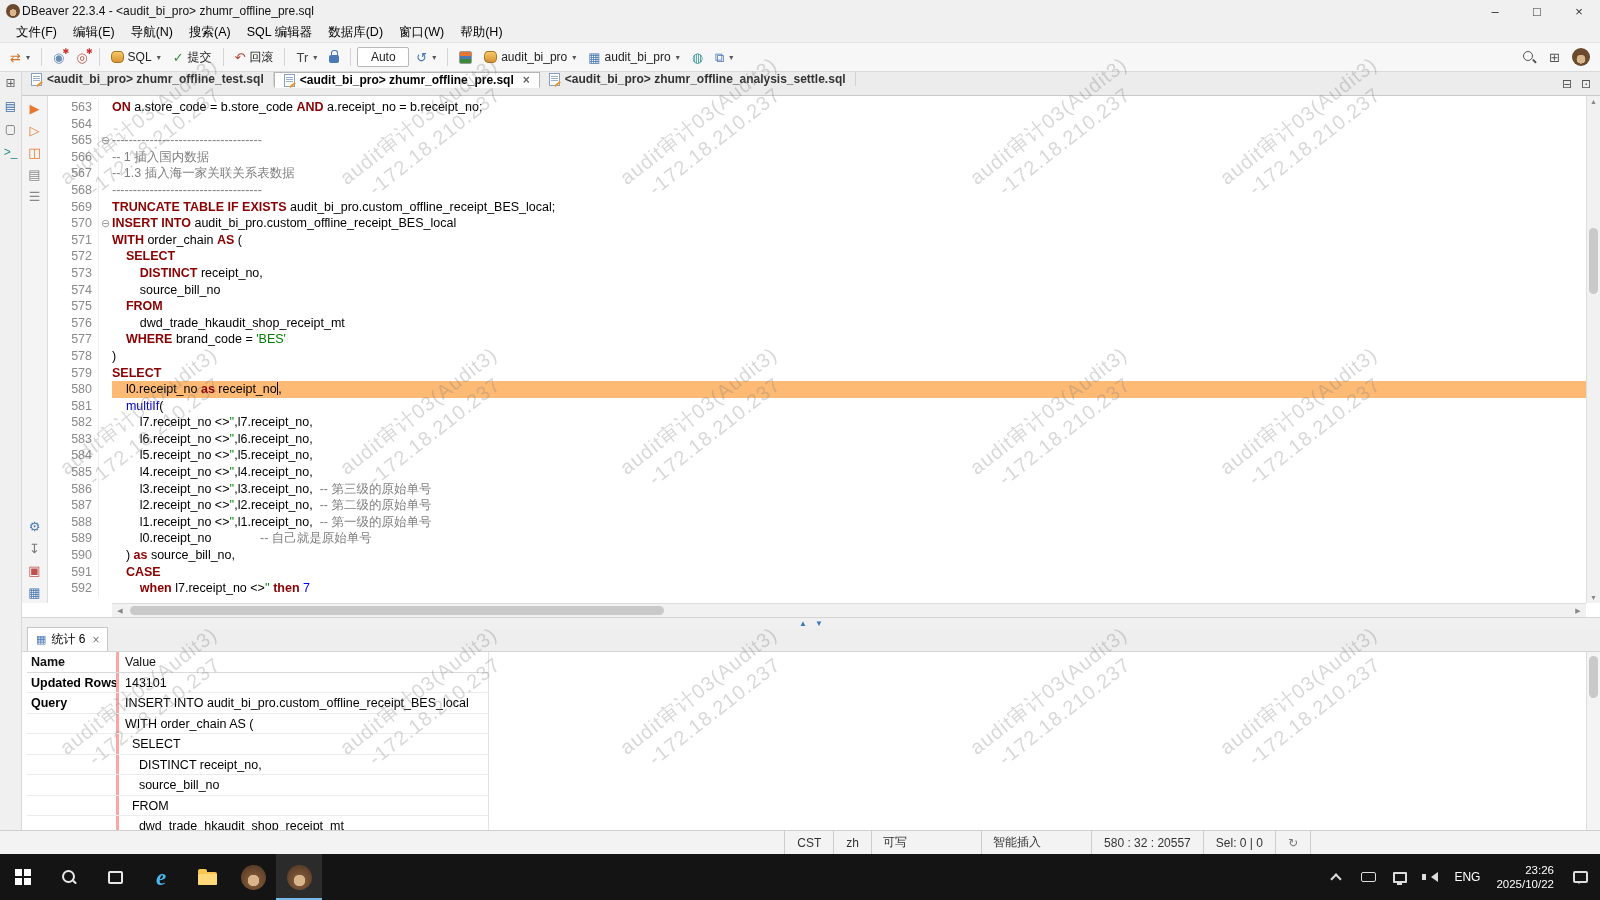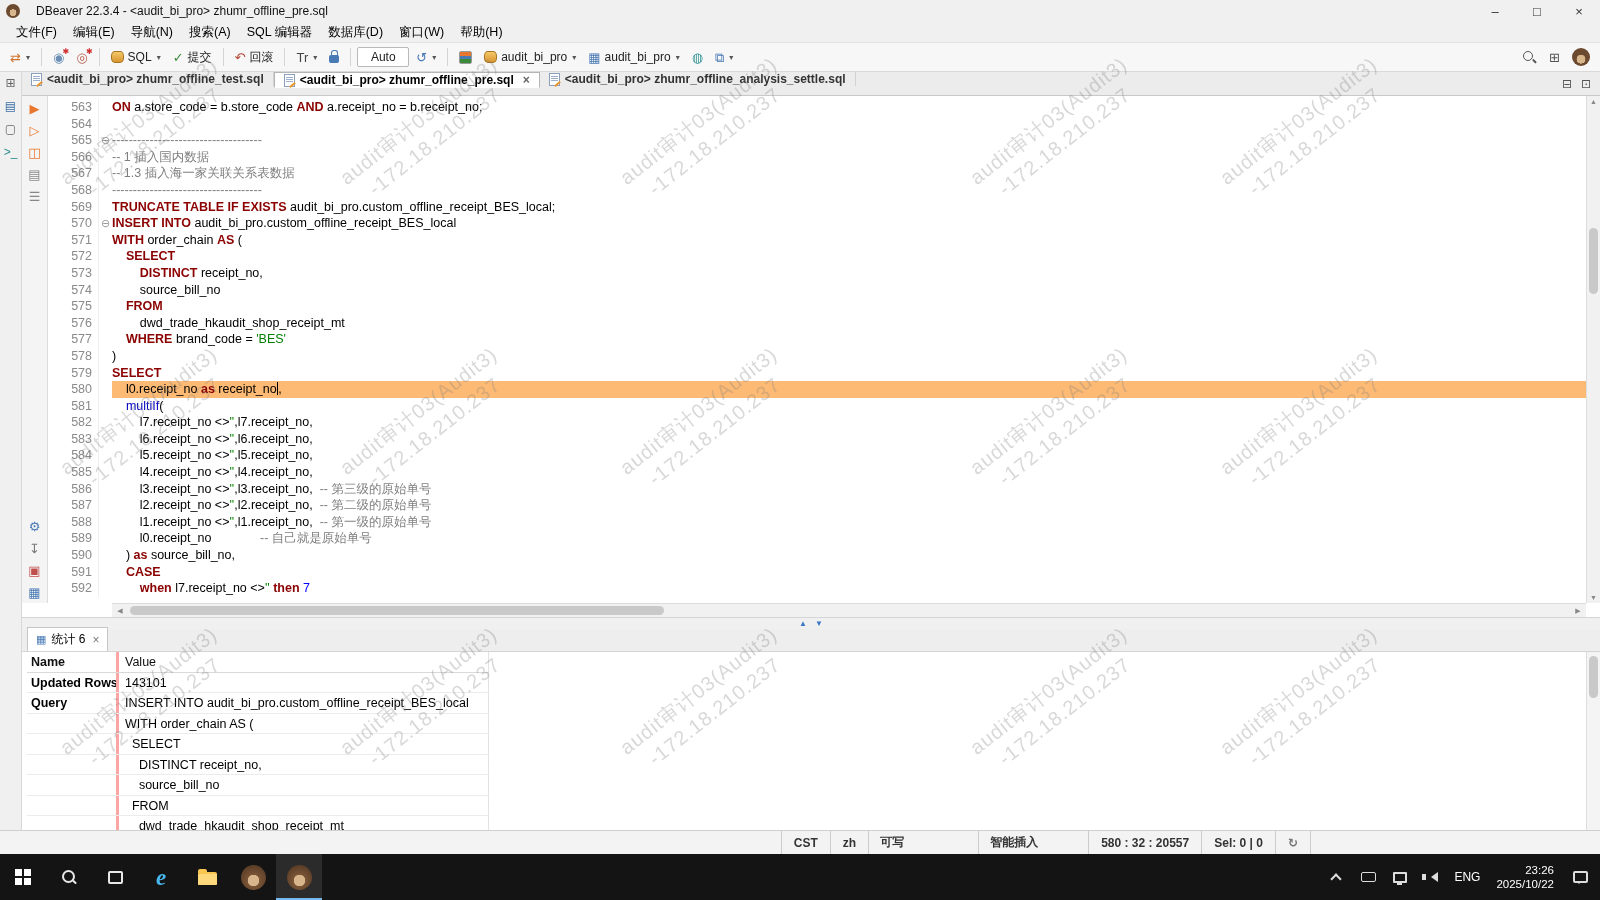--- a/index.html
+++ b/index.html
@@ -1,21 +1,21 @@
 <!DOCTYPE html>
 <html><head>
 <meta charset="utf-8">
 <style>
   * { margin:0; padding:0; box-sizing:border-box; }
   html,body { width:1600px; height:900px; overflow:hidden; }
   body { font-family:"Liberation Sans","DejaVu Sans",sans-serif; font-size:12px; color:#000; background:#fff; }
   .screen { position:relative; width:1600px; height:900px; display:flex; flex-direction:column; overflow:hidden; background:#fff; }
 
   
-  .titlebar { height:22px; background:#f0f0f0; display:flex; align-items:center; padding-left:6px; gap:16px; flex:none; }
+  .titlebar { height:22px; background:#f0f0f0; display:flex; align-items:center; padding-left:6px; gap:2px; flex:none; }
   .app-ico { width:14px; height:14px; border-radius:50%; background:radial-gradient(circle at 50% 62%, #d8b58a 30%, #6c4a2f 32%); flex:none; }
   .title-text { font-size:12px; color:#111; }
   .win-ctrls { margin-left:auto; display:flex; }
   .wc { width:42px; height:22px; display:flex; align-items:center; justify-content:center; font-size:13px; color:#333; }
 
   
   .menubar { height:20px; background:#f0f0f0; display:flex; align-items:center; padding-left:8px; font-size:12.5px; flex:none; }
   .menu-item { padding:2px 8px; white-space:nowrap; }
 
   
@@ -95,21 +95,21 @@
   .results-panel { height:178px; background:#fff; position:relative; overflow:hidden; padding-left:5px; flex:none; }
   .rrow { display:flex; height:20.5px; line-height:20.5px; font-size:12.5px; border-bottom:1px solid #ececec; width:462px; }
   .rrow.header { border-bottom:1px solid #d9d9d9; color:#111; }
   .rc-name { width:92px; flex:none; padding-left:4px; border-right:3px solid #fca5a5; overflow:hidden; white-space:nowrap;font-weight:bold; }
   .rc-value { flex:1; padding-left:6px; white-space:pre; border-right:1px solid #e2e2e2; overflow:hidden; }
   .results-vscroll { position:absolute; right:0; top:0; bottom:0; width:14px; background:#f4f4f4; border-left:1px solid #ddd; }
   .rv-thumb { position:absolute; left:2px; right:2px; top:4px; height:42px; background:#c9c9c9; border-radius:5px; }
 
   
   .statusbar { height:24px; background:#f3f3f3; border-top:1px solid #cfcfcf; display:flex; align-items:stretch; font-size:12px; color:#333; flex:none; }
-  .sb-cells { margin-left:auto; display:flex; align-items:stretch;font-weight:bold; }
+  .sb-cells { margin-left:auto; display:flex; align-items:stretch; }
   .sb-cell { border-left:1px solid #ccc; padding:4px 12px; white-space:nowrap; display:flex; align-items:center; }
   .sb-write-state, .sb-insert-mode { min-width:110px;padding-left:11px; }
   .sb-caret-position { min-width:110px; }
   .sb-memory-refresh { color:#777; }
   .sb-end-spacer { width:290px; border-left:1px solid #ccc; flex:none; }
 
   
   .taskbar { height:46px; background:#141414; display:flex; align-items:stretch; color:#fff; flex:none; }
   .tkb-btn { width:46px; display:flex; align-items:center; justify-content:center; position:relative; }
   .tkb-btn.active { background:rgba(255,255,255,0.10); box-shadow:inset 0 -2px 0 #76b9ed; }

